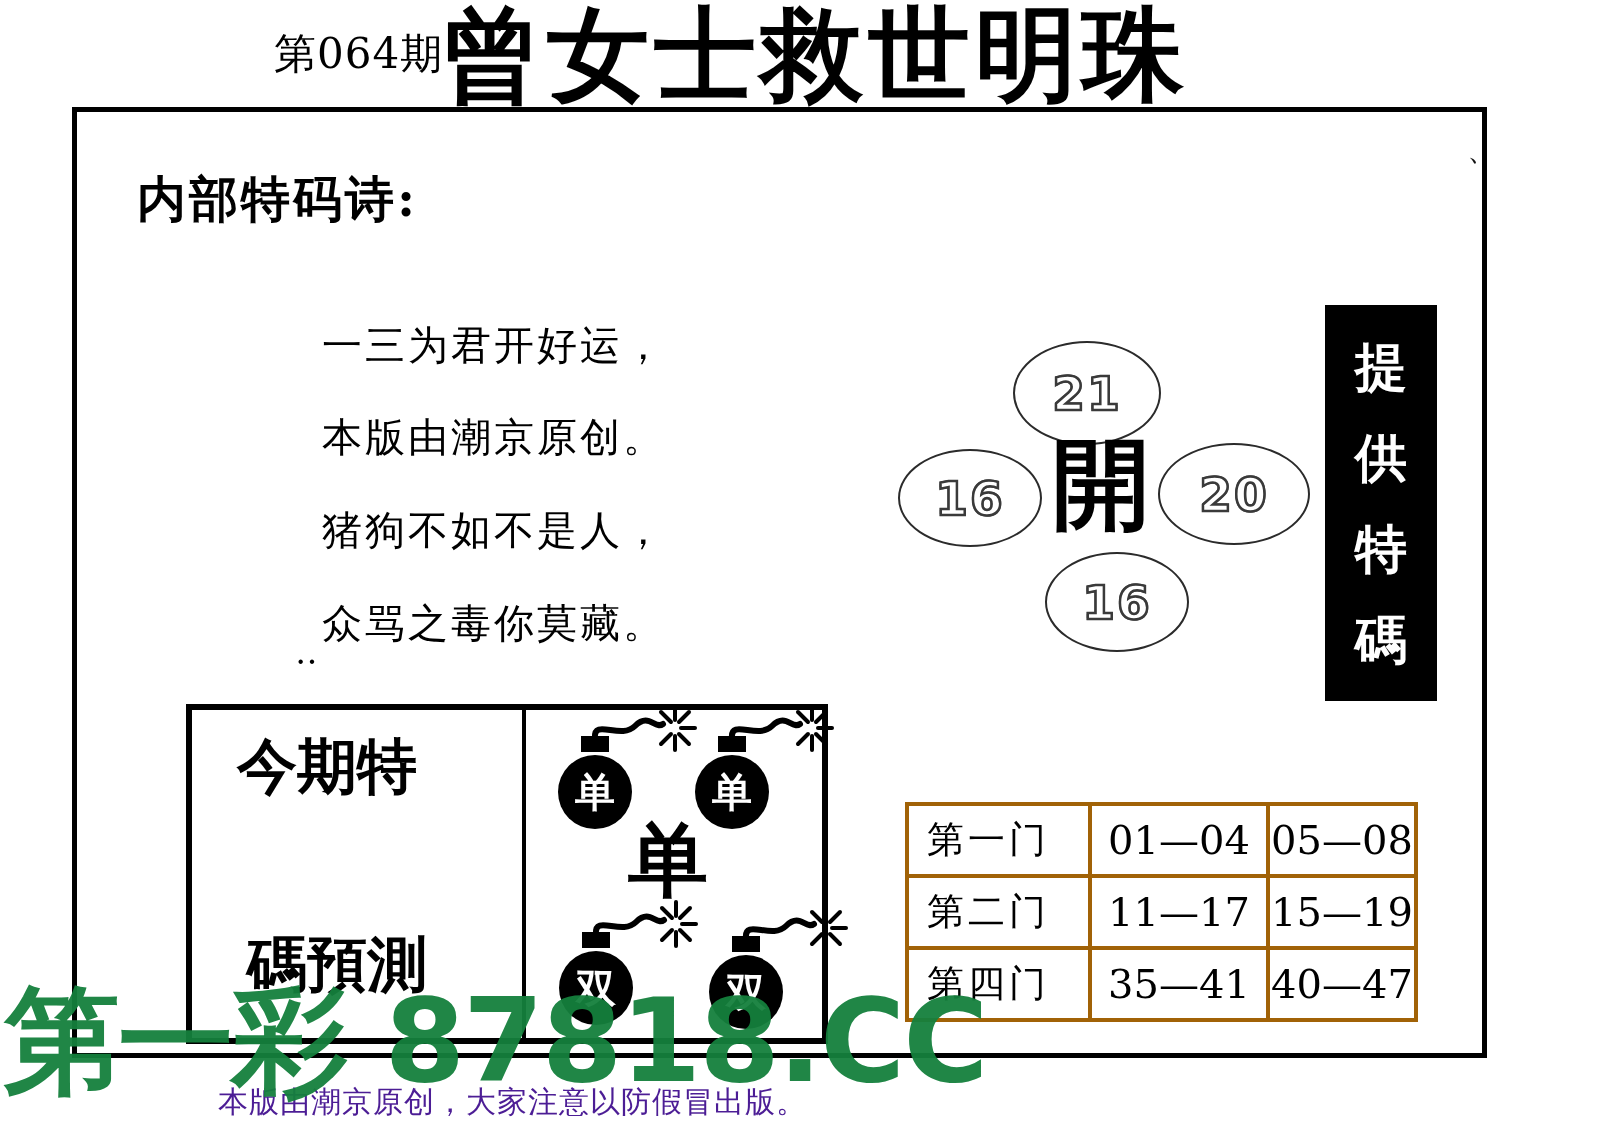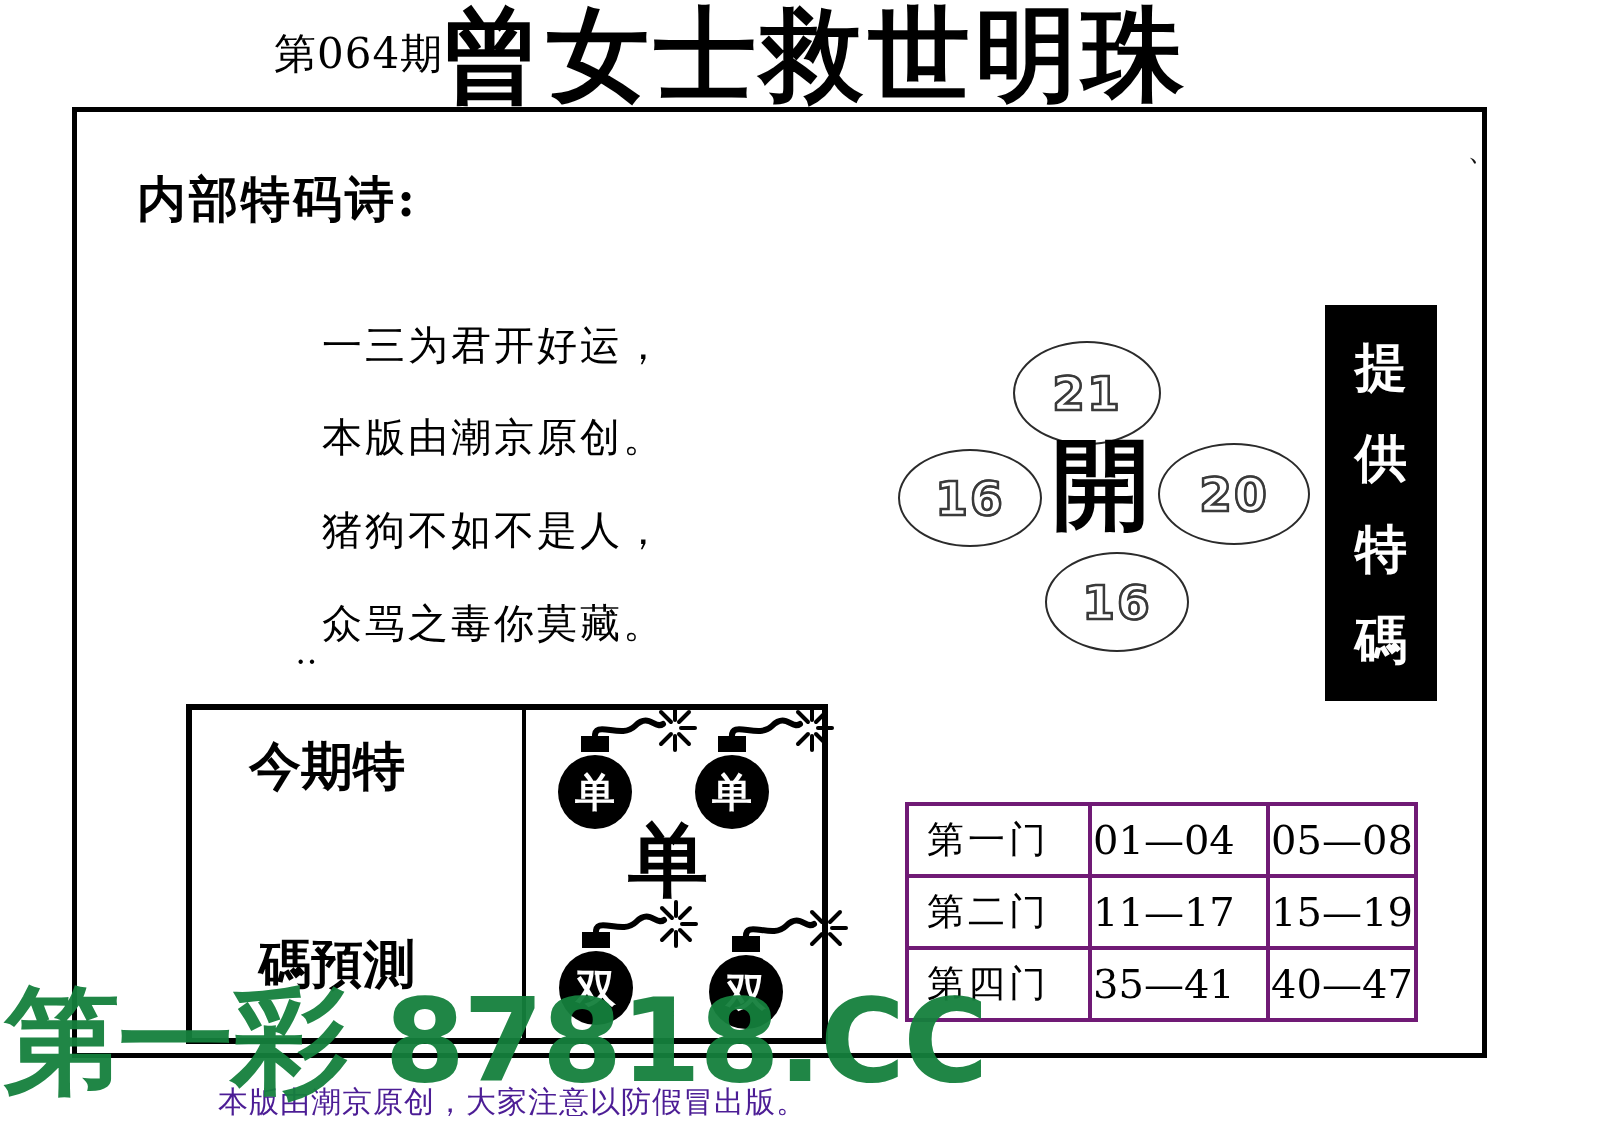--- a/index.html
+++ b/index.html
@@ -63,43 +63,43 @@
     align-items:center;justify-content:space-around;padding:16px 0;box-sizing:border-box;
   }
   .side-banner span{font-size:52px;font-weight:bold;line-height:1;}
   
   .pred-box{
     position:absolute;left:109px;top:592px;width:630px;height:328px;
     border:6px solid #000;background:#fff;
   }
   .pred-divider{position:absolute;left:330px;top:0;width:4px;height:100%;background:#000;}
   .pred-label{position:absolute;left:0;width:270px;text-align:center;font-weight:bold;
-    font-size:52px;line-height:100px;white-space:nowrap;}
+    font-size:60px;line-height:100px;white-space:nowrap;}
   .pl-top{top:6px;}
   .pl-bottom{top:204px;margin-left:10px;}
   .pred-center-char{
     position:absolute;left:436px;top:104px;width:80px;text-align:center;
     font-size:80px;line-height:92px;font-weight:bold;
   }
   .bomb{position:absolute;}
   .b1{left:361px;top:0px;}
   .b2{left:498px;top:0px;}
   .b3{left:362px;top:196px;}
   .b4{left:512px;top:200px;}
   
   .gate-table{
     position:absolute;left:828px;top:690px;border-collapse:collapse;
     table-layout:fixed;background:#fff;
   }
   .gate-table td{
-    border:4px solid #701a75;height:66px;font-size:37px;vertical-align:middle;
+    border:4px solid #a16207;height:66px;font-size:37px;vertical-align:middle;
     background:#fff;white-space:nowrap;
   }
   .gate-table td.lbl{width:160px;padding-left:18px;letter-spacing:4px;}
-  .gate-table td.rng{width:172px;text-align:left;font-size:40px;}
+  .gate-table td.rng{width:172px;text-align:center;font-size:40px;}
   .gate-table td.rng2{width:142px;text-align:center;font-size:40px;}
   
   .watermark{
     position:absolute;left:4px;top:964px;font-size:116px;font-weight:900;
     color:#15803d;font-family:"DejaVu Sans", sans-serif;letter-spacing:-2px;
     white-space:nowrap;z-index:30;opacity:0.95;
   }
   .footer-note{
     position:absolute;left:218px;top:1082px;font-size:30px;letter-spacing:1px;
     color:#4c1d95;white-space:nowrap;z-index:10;text-align:center;

